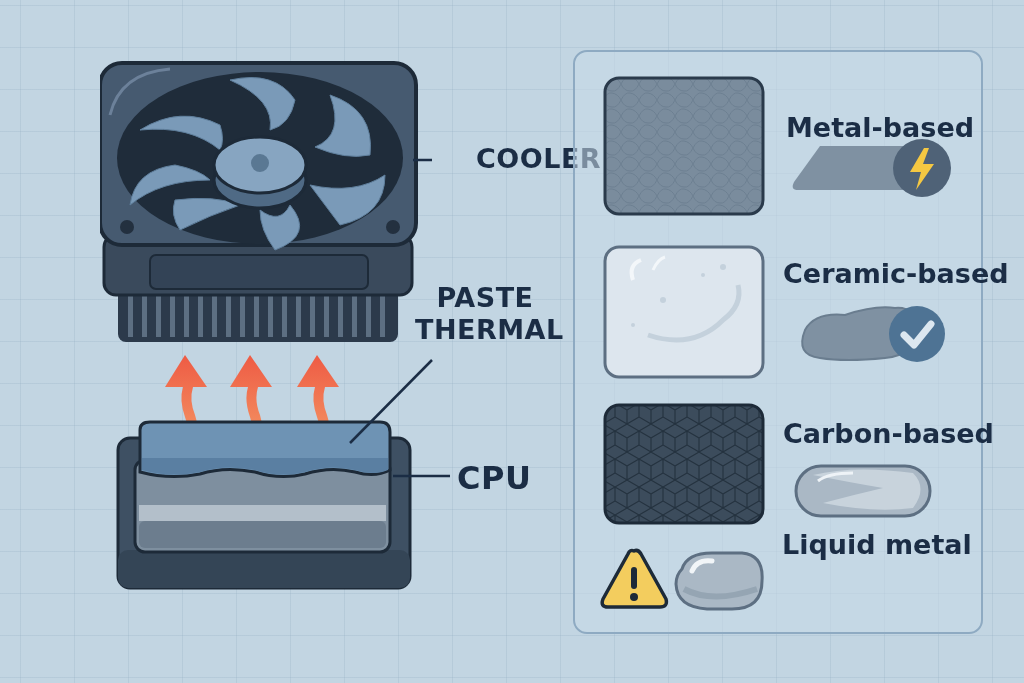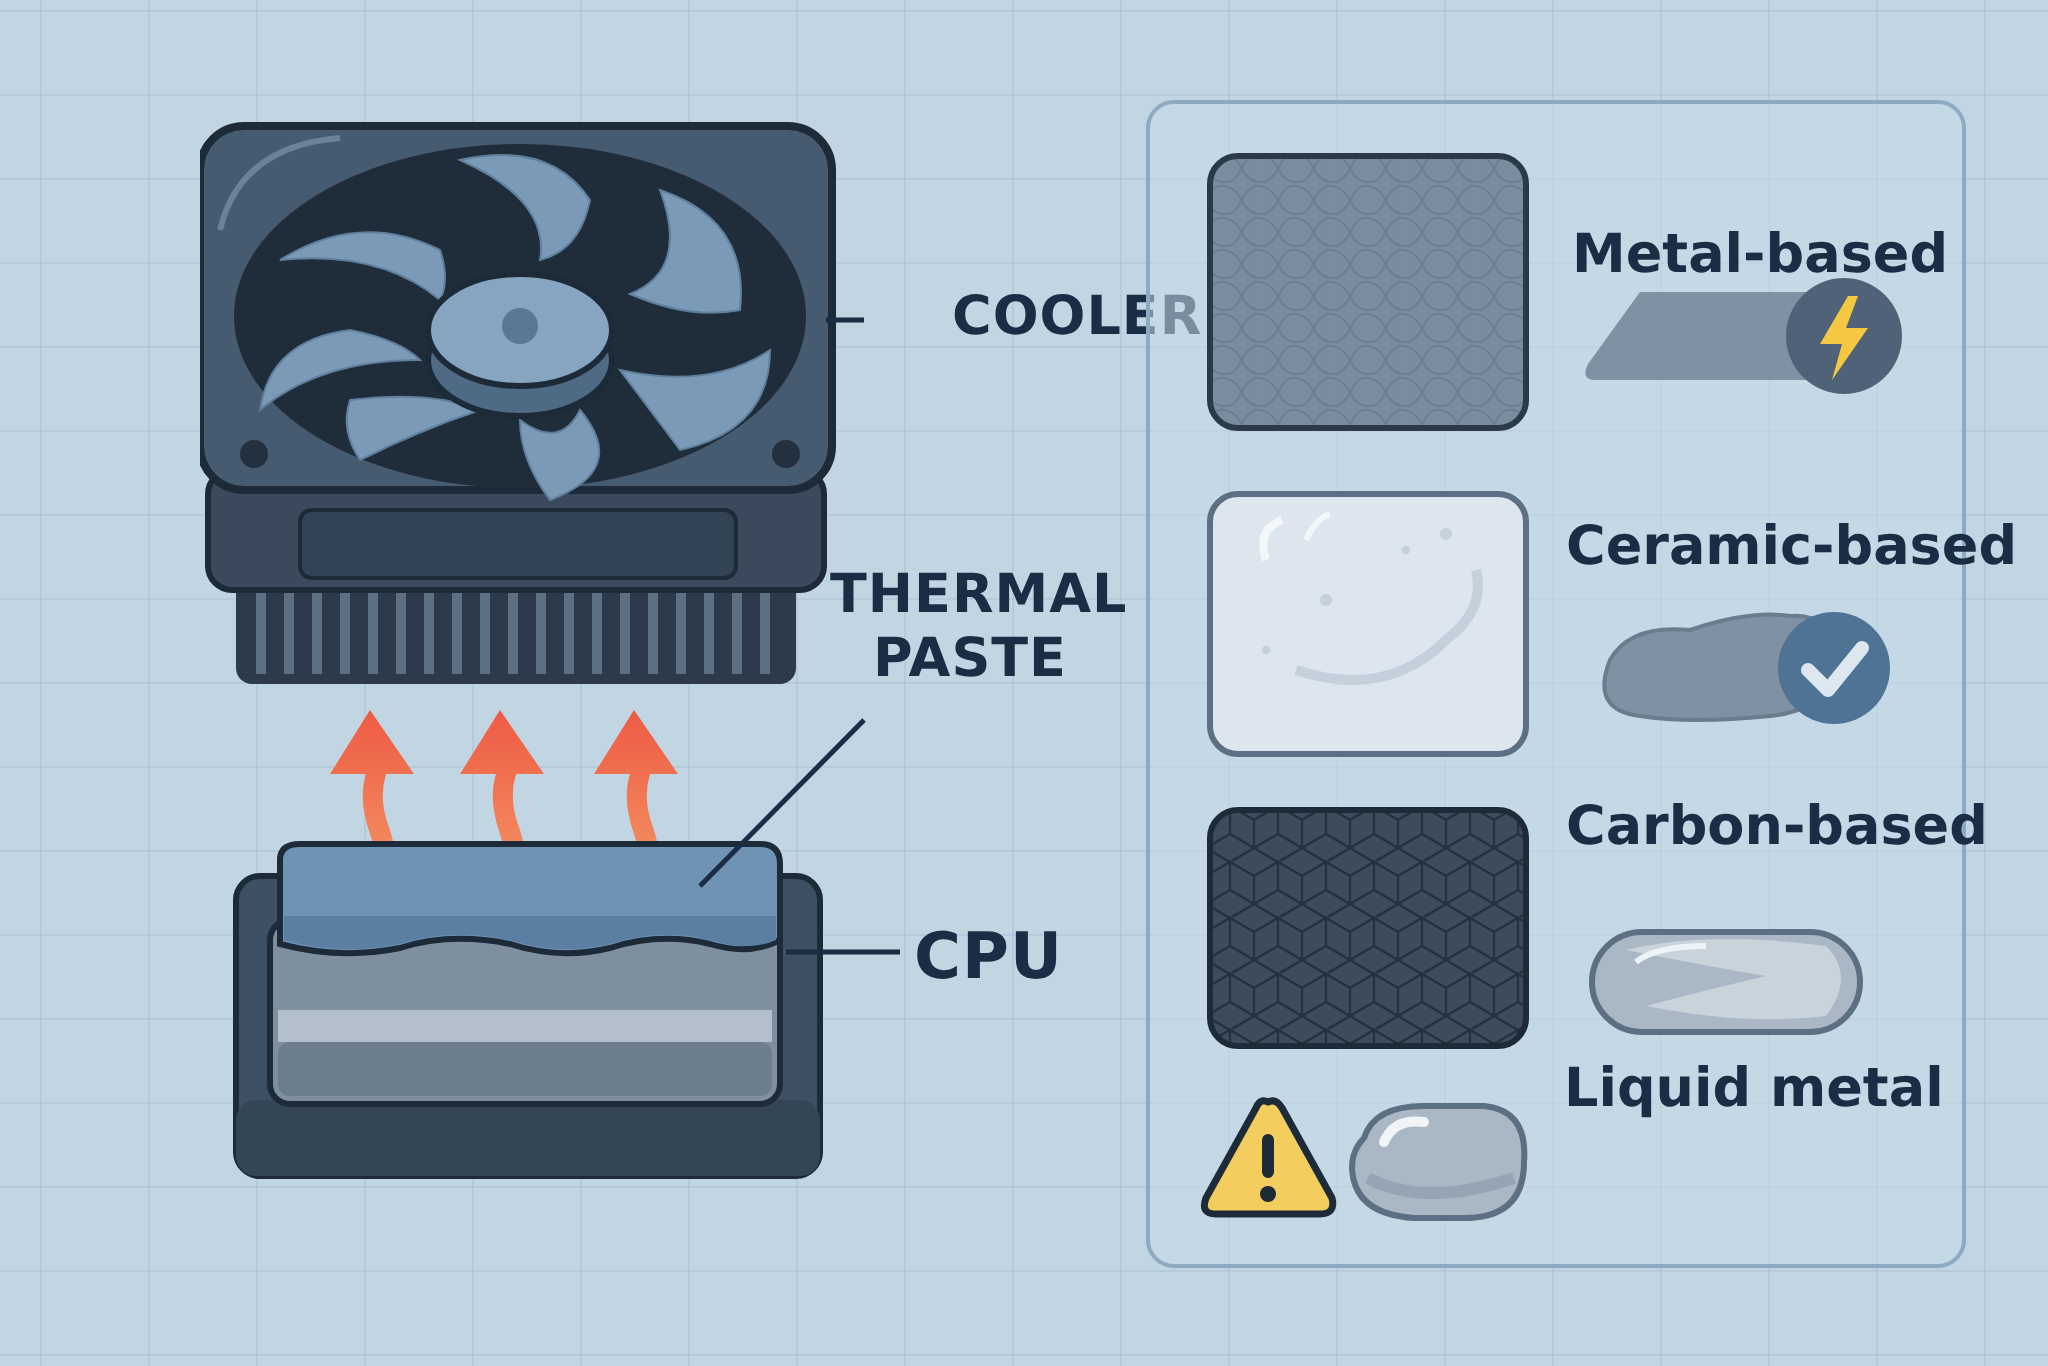--- a/index.html
+++ b/index.html
@@ -116,22 +116,22 @@
 </div>
 
 <svg class="abs" style="left:0; top:0;" width="560" height="683">
   <line x1="413" y1="160" x2="432" y2="160" stroke="#1b2d45" stroke-width="2.5"></line>
   <line x1="350" y1="443" x2="432" y2="360" stroke="#1b2d45" stroke-width="2.5"></line>
   <line x1="393" y1="476" x2="450" y2="476" stroke="#1b2d45" stroke-width="2.5"></line>
 </svg>
 
 <div class="label" style="left:436px; top:143px; font-size:27px;margin-left:40px;">COOLER</div>
 <div class="label" style="left:415px; top:282px; font-size:27px; text-align:center; width:140px; line-height:32px;">
+  <div>PASTE</div>
   <div>THERMAL</div>
-  <div>PASTE</div>
 </div>
 <div class="label" style="left:457px; top:459px; font-size:32px;">CPU</div>
 
 <div class="panel"></div>
 
 <div class="abs" style="left:603px; top:76px; width:162px; height:140px;">
   <svg width="162" height="140" viewBox="0 0 162 140">
     <defs>
       <pattern id="cells" width="18" height="16" patternUnits="userSpaceOnUse">
         <rect width="18" height="16" fill="#7a8c9d"></rect>
@@ -175,21 +175,21 @@
   <svg width="162" height="122" viewBox="0 0 162 122">
     <defs>
       <pattern id="hex" width="24" height="28" patternUnits="userSpaceOnUse">
         <rect width="24" height="28" fill="#3c4c5c"></rect>
         <path d="M12 0 L24 7 L24 21 L12 28 L0 21 L0 7 Z M12 0 L12 14 L24 21 M12 14 L0 21" fill="none" stroke="#24323f" stroke-width="1.2"></path>
       </pattern>
     </defs>
     <rect x="2" y="2" width="158" height="118" rx="14" fill="url(#hex)" stroke="#1d2a38" stroke-width="3"></rect>
   </svg>
 </div>
-<div class="mat-label" style="left:783px; top:398px;">Carbon-based</div>
+<div class="mat-label" style="left:783px; top:418px;">Carbon-based</div>
 <div class="abs" style="left:793px; top:463px; width:140px; height:58px;">
   <svg width="140" height="58" viewBox="0 0 140 58">
     <rect x="3" y="3" width="134" height="50" rx="25" fill="#aab8c5" stroke="#5d6f82" stroke-width="3"></rect>
     <path d="M20 12 Q60 2 120 10 Q135 25 120 45 Q80 50 30 40 Q60 32 90 25 Q60 20 20 12Z" fill="#c8d3dc"></path>
     <path d="M25 18 Q35 10 60 10" stroke="#eef3f7" stroke-width="3" fill="none"></path>
   </svg>
 </div>
 
 <div class="abs" style="left:598px; top:547px; width:72px; height:66px;">
   <svg width="72" height="66" viewBox="0 0 72 66">

